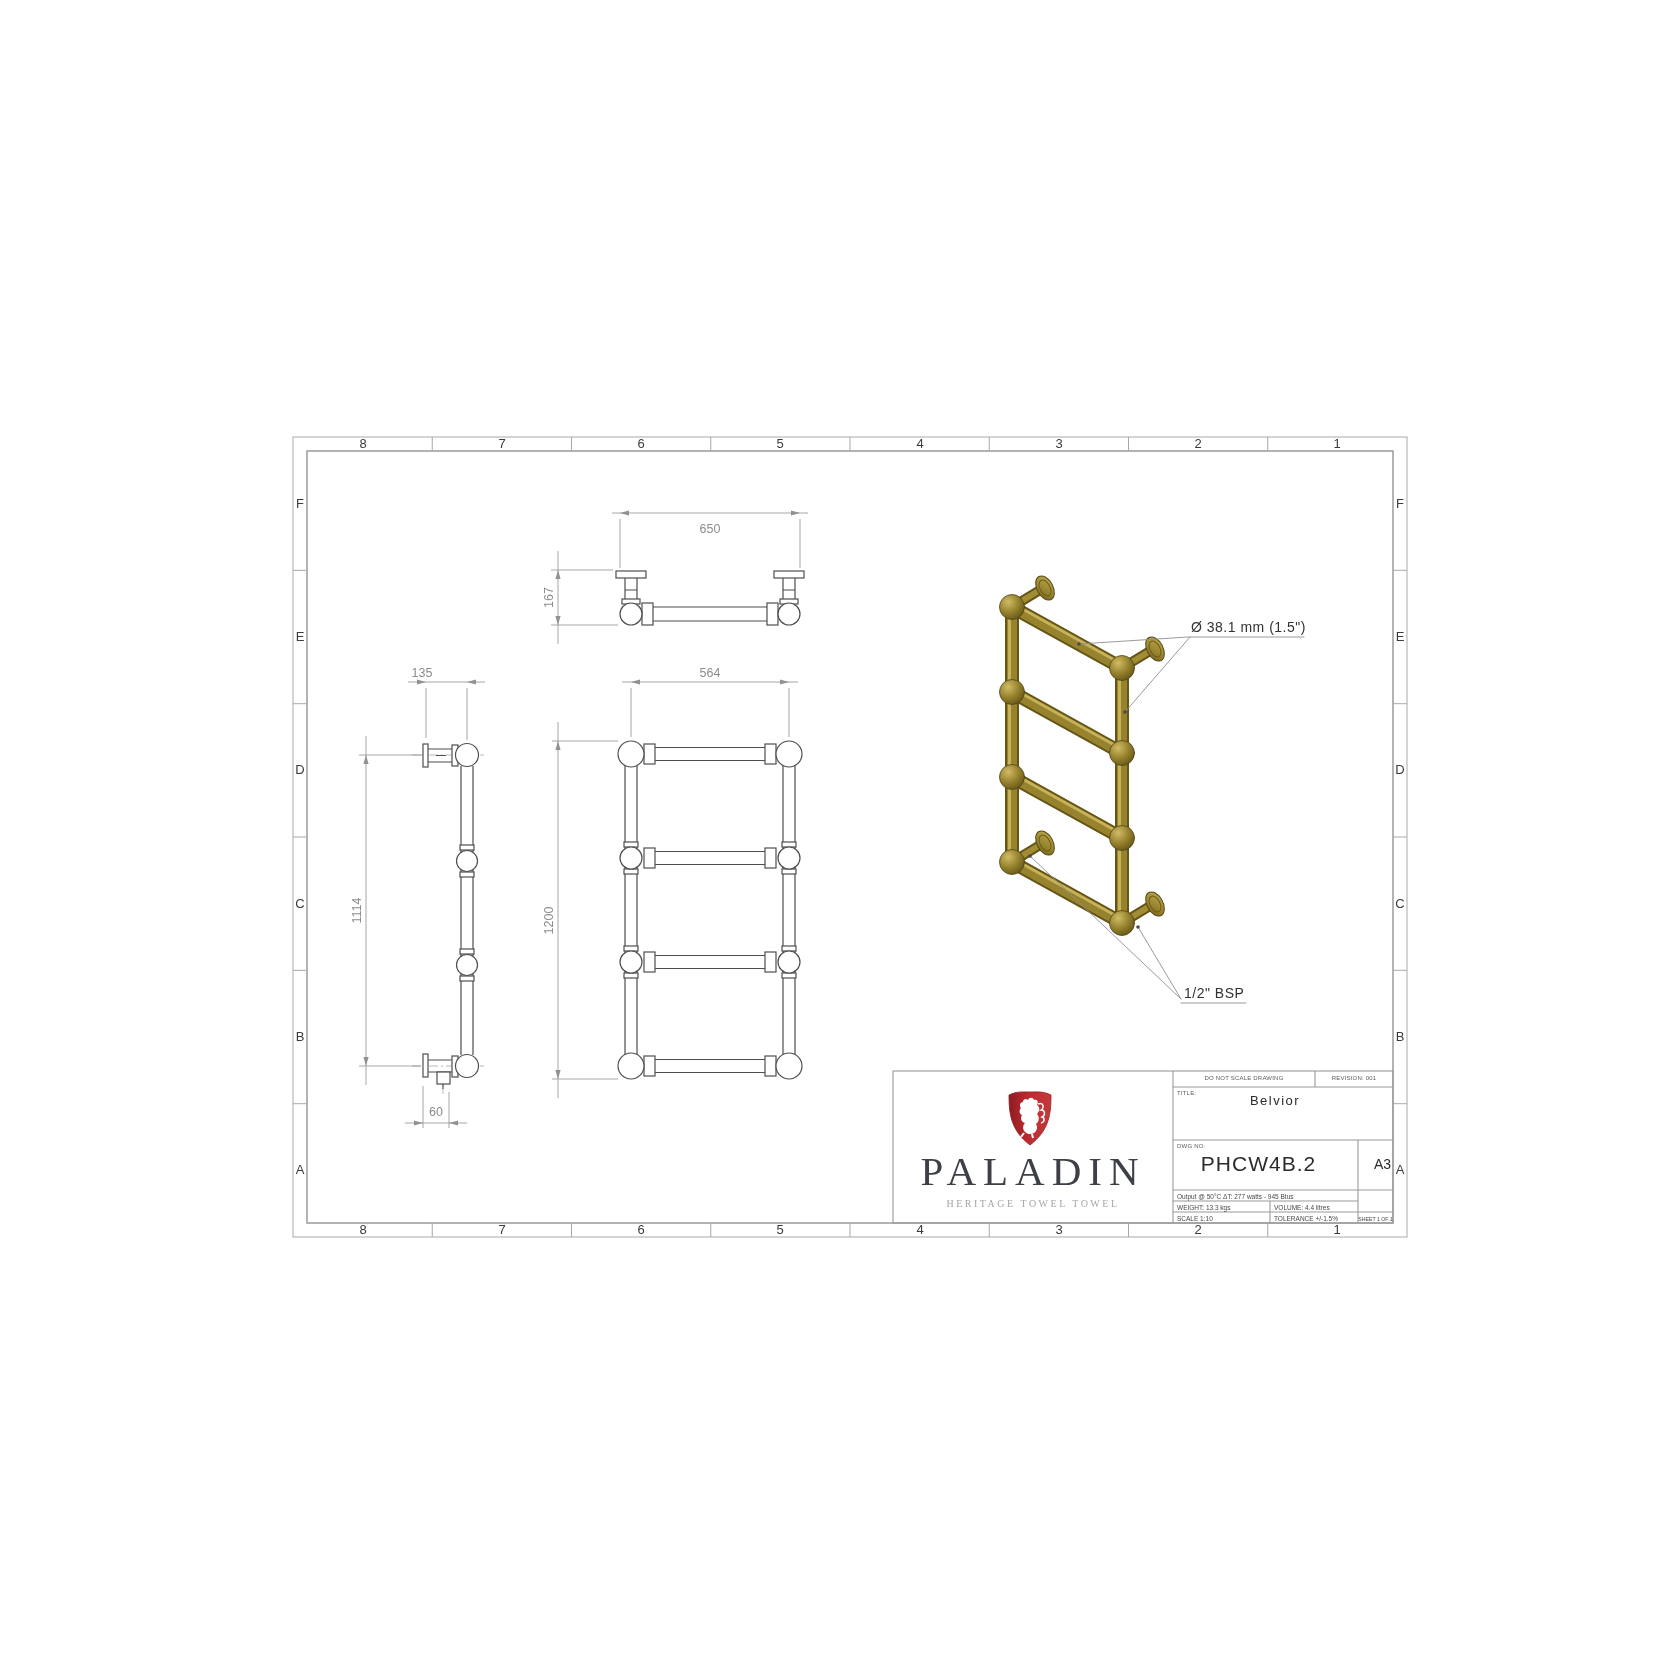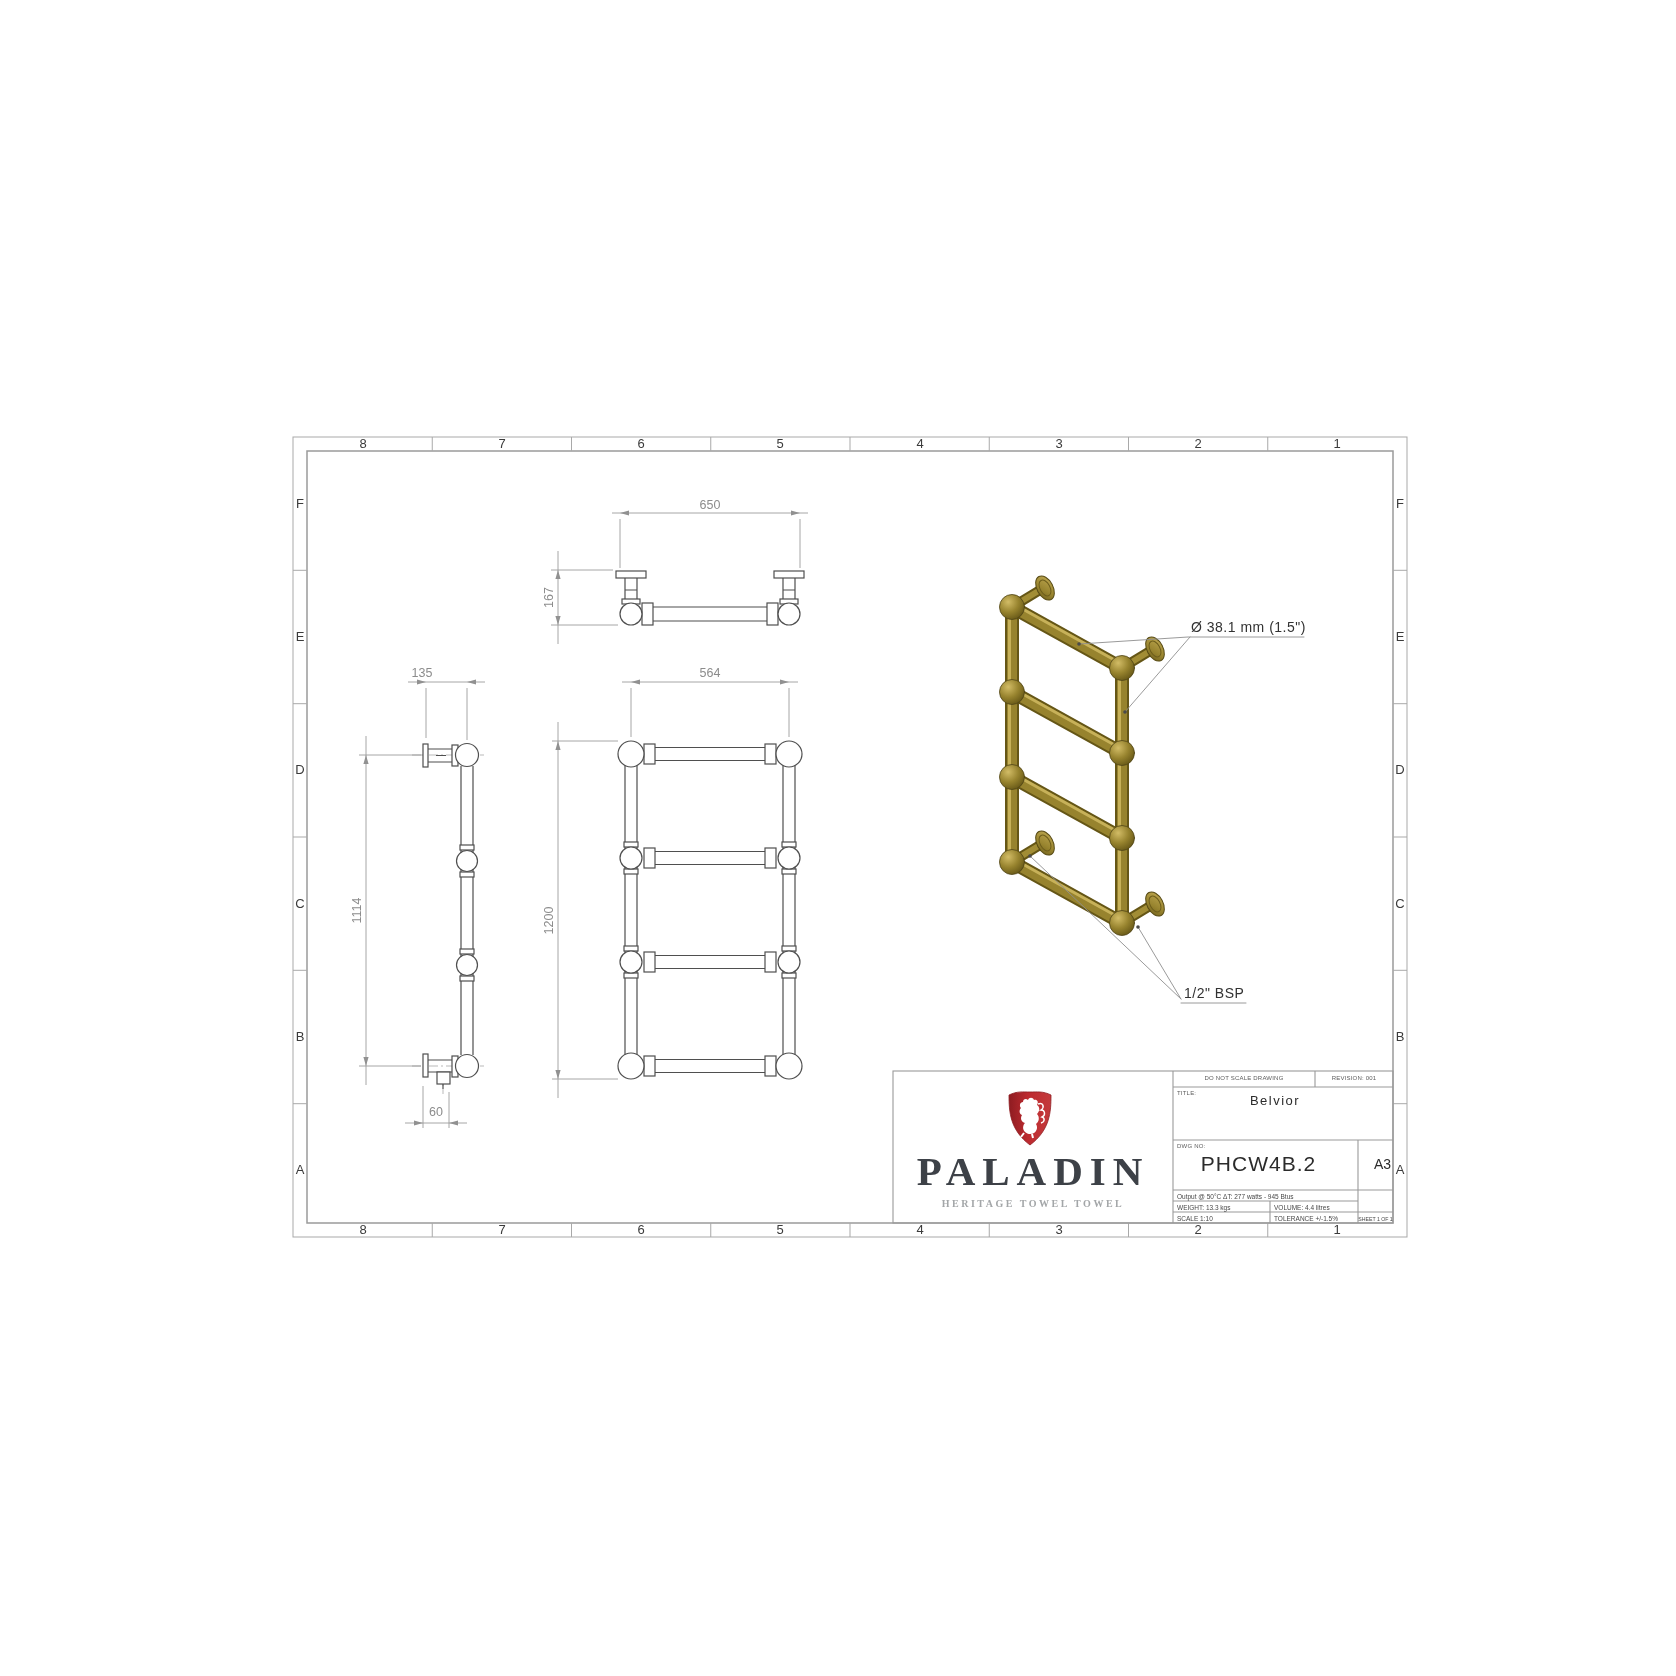--- a/index.html
+++ b/index.html
@@ -7,21 +7,21 @@
         font-family:"Liberation Sans", sans-serif;}
   svg.lineart{position:absolute;left:0;top:0;width:1676px;height:1676px;}
   .lbl{position:absolute;color:#3b3b3b;font-size:13px;line-height:14px;text-align:center;}
   .dim{position:absolute;color:#8c8c8c;font-size:12.5px;line-height:15px;text-align:center;width:44px;}
   .dim-v{transform:rotate(-90deg);transform-origin:center;}
   .ann{position:absolute;color:#323232;font-size:14px;line-height:15px;white-space:nowrap;letter-spacing:0.5px;}
   .tb-small{position:absolute;color:#5c5c5c;font-size:6px;line-height:7px;letter-spacing:0.2px;}
   .tb-cell{position:absolute;color:#474747;font-size:6.5px;line-height:8px;white-space:nowrap;}
   .tb-big{position:absolute;color:#2b2b2b;text-align:center;}
   .brand{position:absolute;left:903px;width:260px;text-align:center;color:#3d4147;
-         font-family:"Liberation Serif", serif;font-weight:bold;}
+         font-family:"Liberation Serif", serif;}
 </style>
 </head>
 <body>
 
 <div class="page">
 
 <svg class="lineart" viewBox="0 0 1676 1676">
   <defs>
     <radialGradient id="goldBall" cx="35%" cy="30%" r="75%">
       <stop offset="0%" stop-color="#d2bc66"></stop>
@@ -274,21 +274,21 @@
 <span class="lbl" style="left:291px;top:897px;width:18px">C</span>
 <span class="lbl" style="left:291px;top:1030px;width:18px">B</span>
 <span class="lbl" style="left:291px;top:1163px;width:18px">A</span>
 <span class="lbl" style="left:1391px;top:497px;width:18px">F</span>
 <span class="lbl" style="left:1391px;top:630px;width:18px">E</span>
 <span class="lbl" style="left:1391px;top:763px;width:18px">D</span>
 <span class="lbl" style="left:1391px;top:897px;width:18px">C</span>
 <span class="lbl" style="left:1391px;top:1030px;width:18px">B</span>
 <span class="lbl" style="left:1391px;top:1163px;width:18px">A</span>
 
-<span class="dim" style="left:688px;top:498px">650</span>
+<span class="dim" style="left:688px;top:522px">650</span>
 <span class="dim dim-v" style="left:527px;top:590px">167</span>
 <span class="dim" style="left:688px;top:666px">564</span>
 <span class="dim dim-v" style="left:527px;top:913px">1200</span>
 <span class="dim" style="left:400px;top:666px">135</span>
 <span class="dim dim-v" style="left:335px;top:903px">1114</span>
 <span class="dim" style="left:414px;top:1105px">60</span>
 
 <span class="ann" style="left:1191px;top:620px">Ø 38.1 mm (1.5")</span>
 <span class="ann" style="left:1184px;top:986px">1/2" BSP</span>
 

